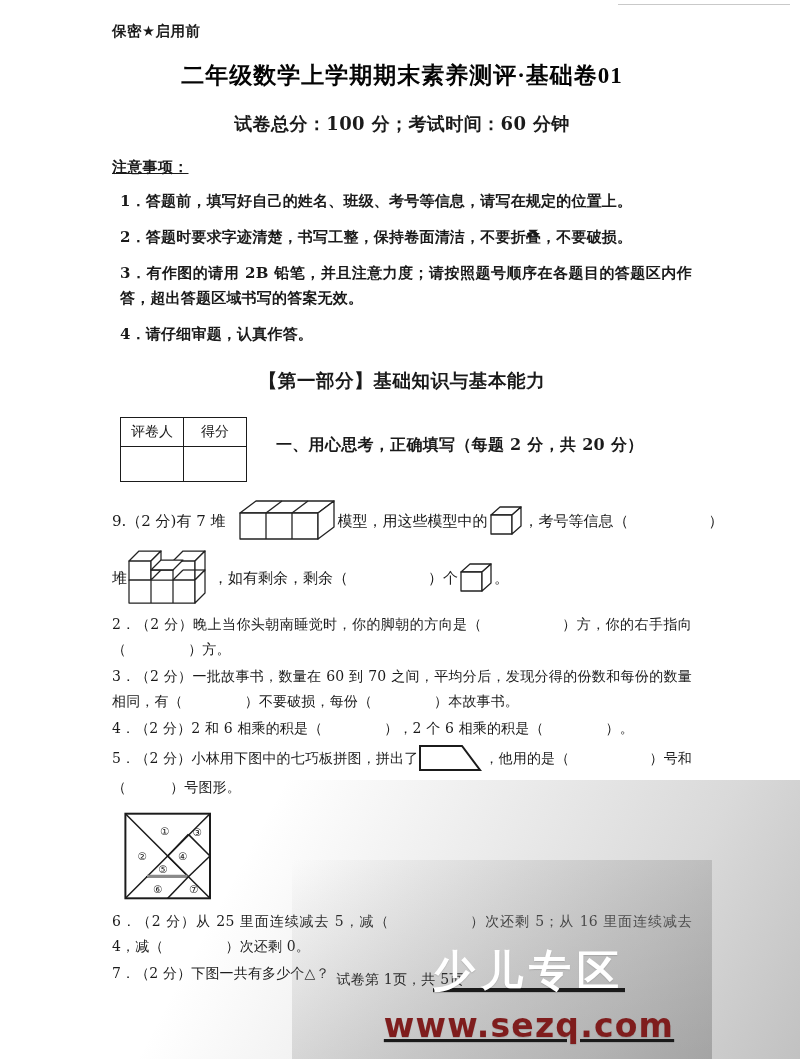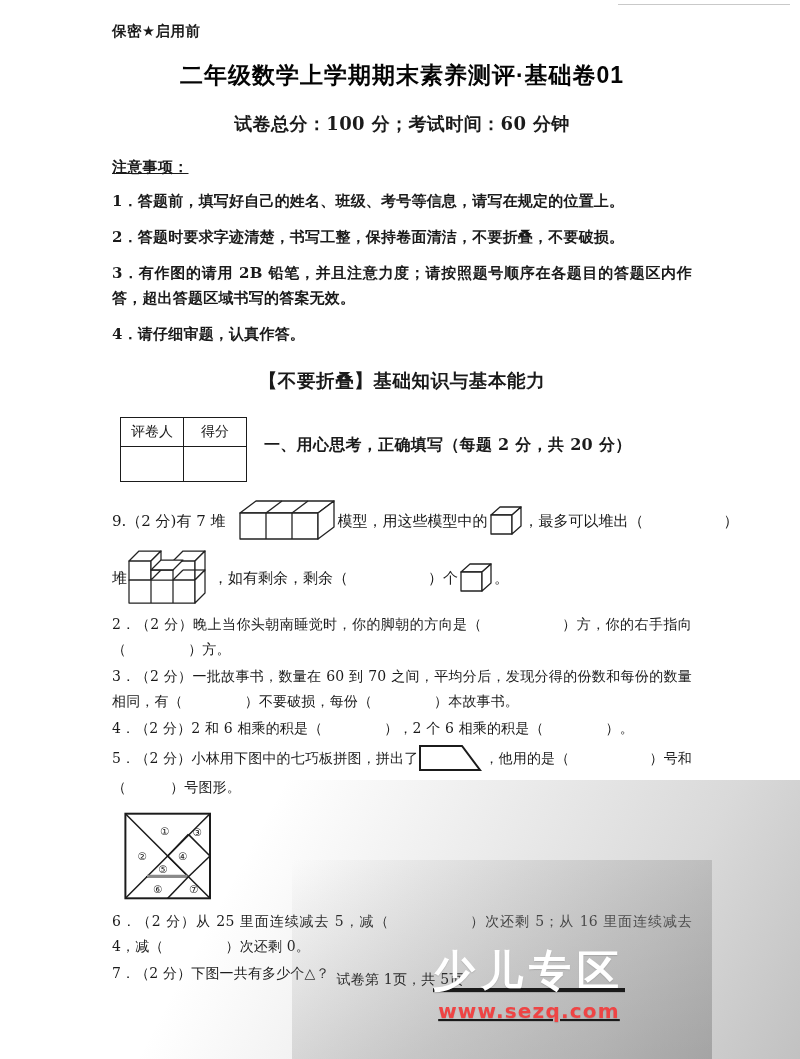--- a/index.html
+++ b/index.html
@@ -67,21 +67,21 @@
     font-family: "DejaVu Sans", "Liberation Sans", sans-serif;
     font-weight: bold;
     font-size: 14.5px;
     letter-spacing: .5px;
     margin-top: 22px;
     line-height: 1.3;
   }
 
   .doc-title {
     text-align: center;
-    font-family: Liberation Sans, sans-serif;
+    font-family: Liberation Serif, serif;
     font-weight: bold;
     font-size: 23px;
     letter-spacing: 1px;
     margin-top: 19px;
     color: #050505;
   }
 
   .doc-subtitle {
     text-align: center;
     font-weight: bold;
@@ -98,20 +98,21 @@
     text-decoration: underline;
   }
 
   .notice-item {
     font-weight: bold;
     font-size: 15px;
     margin-top: 12px;
     line-height: 1.62;
     letter-spacing: .2px;
     text-align: justify;
+    margin-left: 8px;
   }
 
   .part-title {
     text-align: center;
     font-weight: bold;
     font-size: 18.5px;
     margin-top: 22px;
     letter-spacing: .6px;
   }
 
@@ -134,21 +135,21 @@
     text-align: center;
     vertical-align: middle;
     font-size: 14px;
     font-weight: normal;
     padding: 0 3px;
   }
   table.score-table td.blank { height: 34px; }
 
   .section-heading {
     position: absolute;
-    left: 152px;
+    left: 164px;
     top: 26px;
     font-weight: bold;
     font-size: 16px;
     letter-spacing: .3px;
   }
 
   
   .q {
     font-size: 14px;
     line-height: 1.72;
@@ -199,25 +200,25 @@
     font-weight: bold;
     font-size: 42px;
     color: #ffffff;
     letter-spacing: 6px;
     line-height: 1;
     text-shadow: 0 1px 1px rgba(120,120,120,0.35);
   }
   .wm-url {
     font-family: "DejaVu Sans", "Liberation Sans", sans-serif;
     font-weight: bold;
-    font-size: 20px;
-    color: #ef4444;
+    font-size: 33px;
+    color: #7f1d1d;
     letter-spacing: 1.2px;
     line-height: 1;
-    margin-top: 9px;
+    margin-top: 17px;
     text-shadow: 0 1px 1px rgba(120,120,120,0.35);
   }
 </style>
 </head>
 <body>
 
 <div id="page">
 
   <div class="top-rule"></div>
 
@@ -228,21 +229,21 @@
     <div class="doc-title">二年级数学上学期期末素养测评·基础卷01</div>
 
     <div class="doc-subtitle">试卷总分：100 分；考试时间：60 分钟</div>
 
     <div class="notice-title">注意事项：</div>
     <div class="notice-item">1．答题前，填写好自己的姓名、班级、考号等信息，请写在规定的位置上。</div>
     <div class="notice-item">2．答题时要求字迹清楚，书写工整，保持卷面清洁，不要折叠，不要破损。</div>
     <div class="notice-item">3．有作图的请用 2B 铅笔，并且注意力度；请按照题号顺序在各题目的答题区内作答，超出答题区域书写的答案无效。</div>
     <div class="notice-item">4．请仔细审题，认真作答。</div>
 
-    <div class="part-title">【不要折叠】基础知识与基本能力</div>
+    <div class="part-title">【第一部分】基础知识与基本能力</div>
 
     <div class="section-block">
       <table class="score-table">
         <tbody>
             <tr>
           <td>评卷人</td>
           <td>得分</td>
         </tr>
         <tr>
           <td class="blank"></td>
@@ -263,21 +264,21 @@
             <line x1="66" y1="14" x2="82" y2="2"></line>
             <line x1="40" y1="14" x2="40" y2="40"></line>
             <line x1="66" y1="14" x2="66" y2="40"></line>
           </g>
         </svg><span class="q-inline">模型，用这些模型中的</span><svg class="fig" width="36" height="32" viewBox="0 0 36 32">
           <g fill="#ffffff" stroke="#222" stroke-width="1.3" stroke-linejoin="round">
             <polygon points="3,10 12,2 33,2 24,10"></polygon>
             <polygon points="3,10 24,10 24,29 3,29"></polygon>
             <polygon points="24,10 33,2 33,21 24,29"></polygon>
           </g>
-        </svg><span class="q-inline">，最多可以堆出（</span><span class="gap-l"></span><span class="q-inline">）</span>
+        </svg><span class="q-inline">，考号等信息（</span><span class="gap-l"></span><span class="q-inline">）</span>
     </div>
 
     <div class="q1-line2">
       <span class="q-inline">堆</span><svg class="fig" width="86" height="62" viewBox="0 0 86 62">
           <g fill="#ffffff" stroke="#222" stroke-width="1.25" stroke-linejoin="round">
             <polygon points="2,14 12,4 34,4 24,14"></polygon>
             <polygon points="2,14 24,14 24,33 2,33"></polygon>
             <polygon points="24,14 34,4 34,23 24,33"></polygon>
             <polygon points="46,14 56,4 78,4 68,14"></polygon>
             <polygon points="46,14 68,14 68,33 46,33"></polygon>

